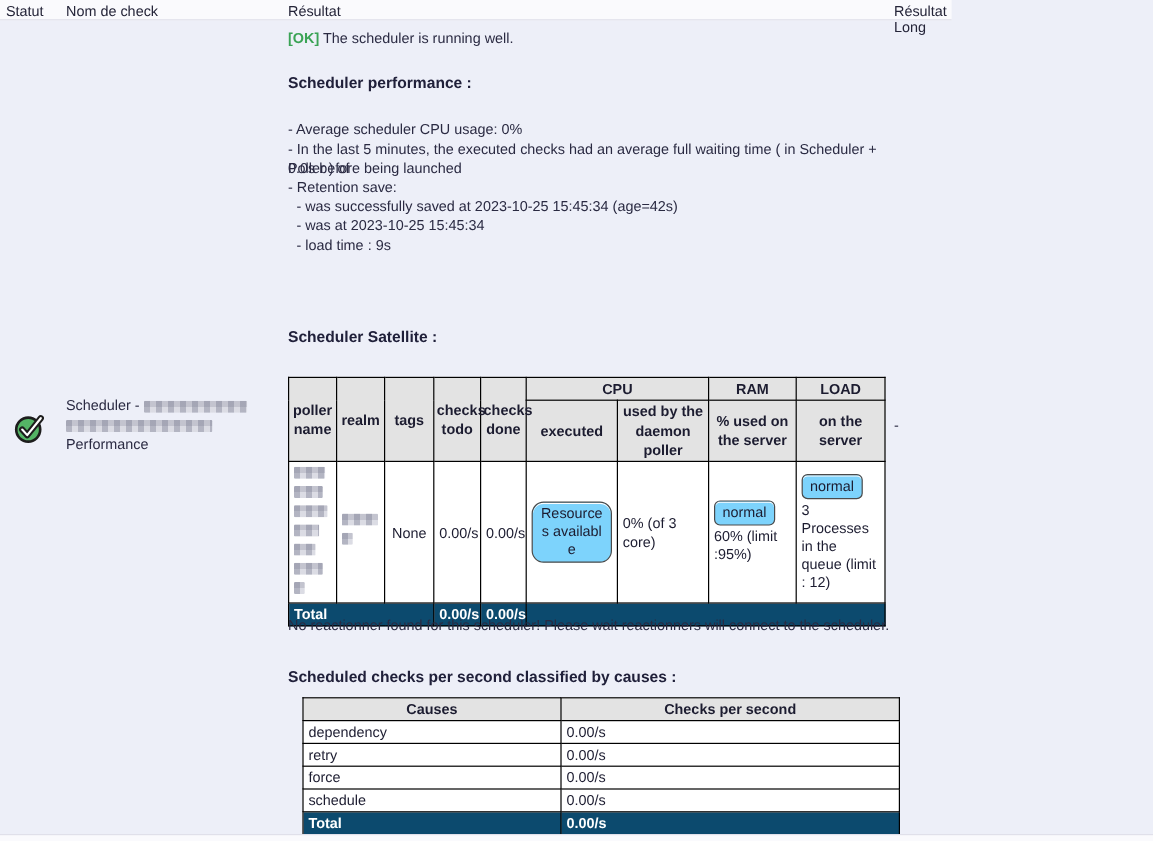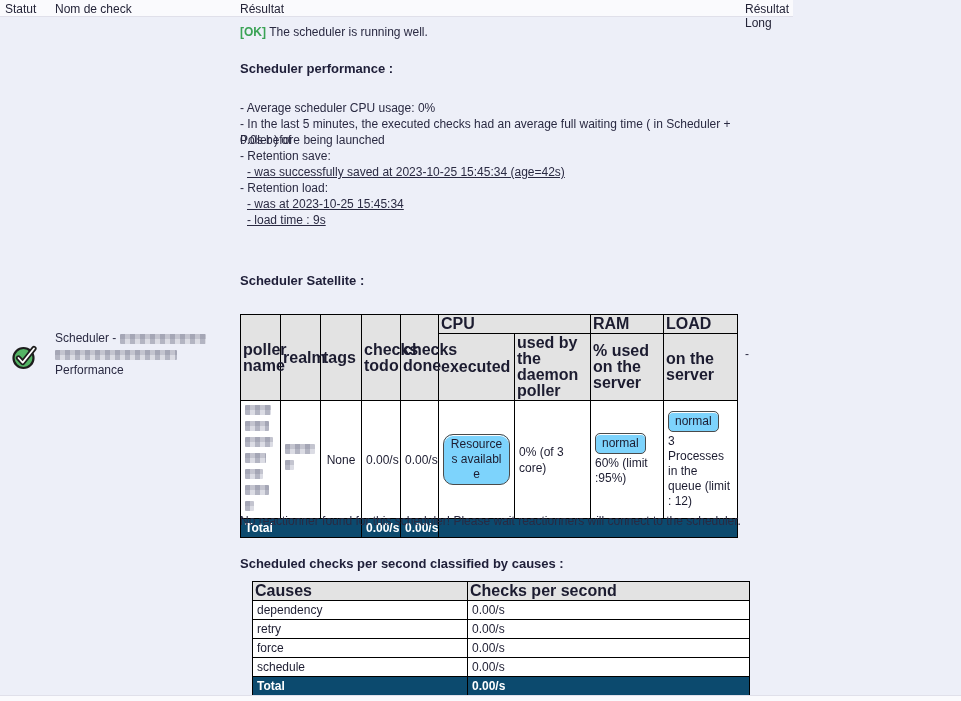--- a/index.html
+++ b/index.html
@@ -33,27 +33,27 @@
     background-image:
       repeating-linear-gradient(90deg, rgba(148,150,168,.55) 0 5px, rgba(226,226,234,.25) 5px 10px),
       repeating-linear-gradient(0deg, #d9dae2 0 5px, #b9bac6 5px 10px);
   }
 
   
   .res { position:absolute; left:240px; width:510px; line-height:16px; }
   .ok-tag { font-weight:bold; color:#3aa355; }
   h3.sect { font-size:13px; font-weight:bold; color:#20203a; }
   .perf-line { display:block; height:16px; }
-  .perf-line.indent { padding-left:7px;text-decoration:underline; }
+  .perf-line.indent { padding-left:7px; }
 
   table { border-collapse:collapse; background:#fff; }
   table, th, td { border:1px solid #000; }
   th {
-    background:#e3e3e3; font-weight:bold; font-size:16px;
-    text-align:left; padding:1px 2px; color:#1c1c30;
+    background:#e3e3e3; font-weight:bold; font-size:12px;
+    text-align:center; padding:1px 2px; color:#1c1c30;
   }
   td { font-size:12px; padding:1px 4px; color:#1c1c30; }
 
   
   .sat-table { width:497px; table-layout:fixed; }
   .sat-table td { vertical-align:middle; }
   .sat-body-row { height:115px; }
   td.c { text-align:center; }
   td.poller-cell { vertical-align:top; padding-top:4px; }
   .poller-cell .redact { display:block; margin:0 0 6px 0; }
@@ -107,21 +107,20 @@
 </div>
 
 <h3 class="sect res" style="top:61px">Scheduler performance :</h3>
 
 <div class="res" style="top:100px">
   <span class="perf-line">- Average scheduler CPU usage: 0%</span>
   <span class="perf-line">- In the last 5 minutes, the executed checks had an average full waiting time ( in Scheduler + Poller ) of</span>
   <span class="perf-line">0.0s before being launched</span>
   <span class="perf-line">- Retention save:</span>
   <span class="perf-line indent">- was successfully saved at 2023-10-25 15:45:34 (age=42s)</span>
-  <span class="perf-line">- Retention load:</span>
   <span class="perf-line indent">- was at 2023-10-25 15:45:34</span>
   <span class="perf-line indent">- load time : 9s</span>
 </div>
 
 <h3 class="sect res" style="top:273px">Scheduler Satellite :</h3>
 
 <table class="sat-table res" style="top:314px">
   <colgroup>
     <col style="width:40px">
       <col style="width:40px">

